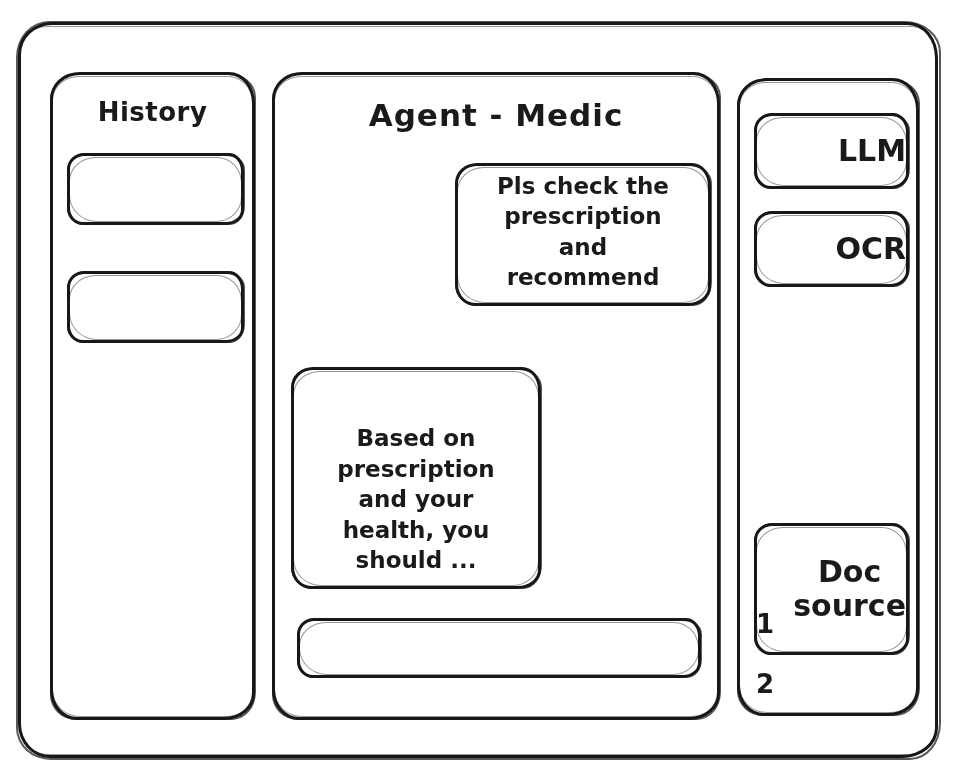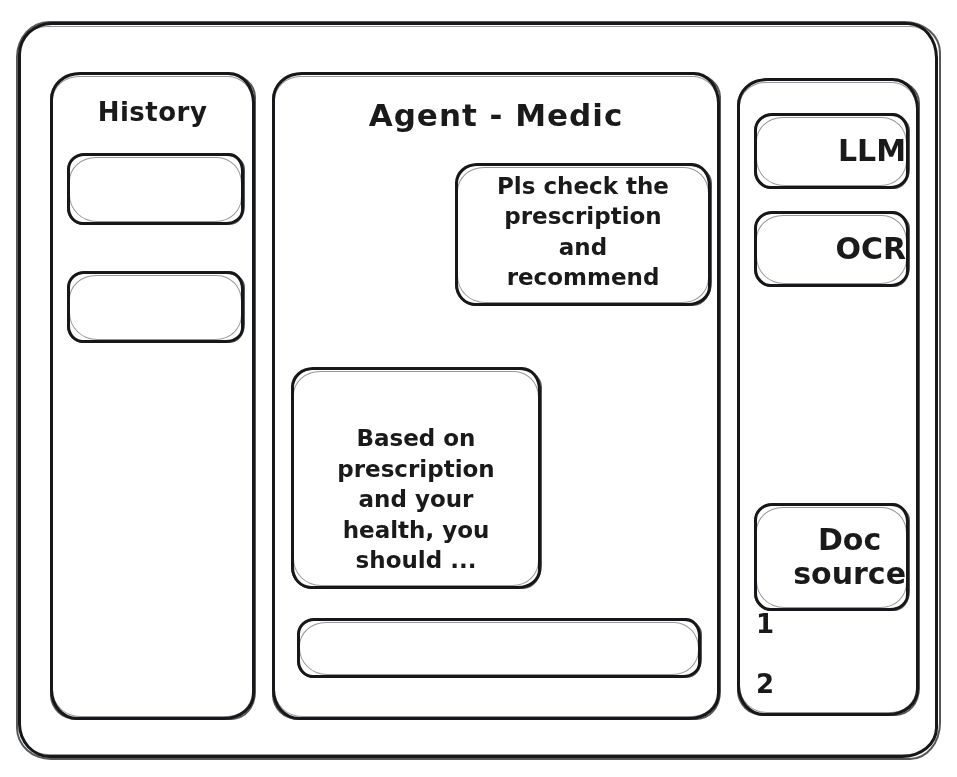--- a/index.html
+++ b/index.html
@@ -186,21 +186,21 @@
   .tool-label {
     font-size: 30px;
     font-weight: 700;
     line-height: 1.15;
     white-space: pre-line;
   }
   #tool-llm    { top: 32px;  height: 76px; }
   #tool-ocr    { top: 130px; height: 76px; }
   #tool-params { top: 312px; height: 62px; }
   #tool-params .tool-label { font-size: 29px; }
-  #tool-docsource { top: 422px; height: 108px; }
+  #tool-docsource { top: 442px; height: 132px; }
 
   .doc-item {
     position: absolute;
     left: 16px;
     font-size: 26px;
     font-weight: 700;
   }
   #doc-item-1 { top: 528px; }
   #doc-item-2 { top: 588px; }
 </style>

